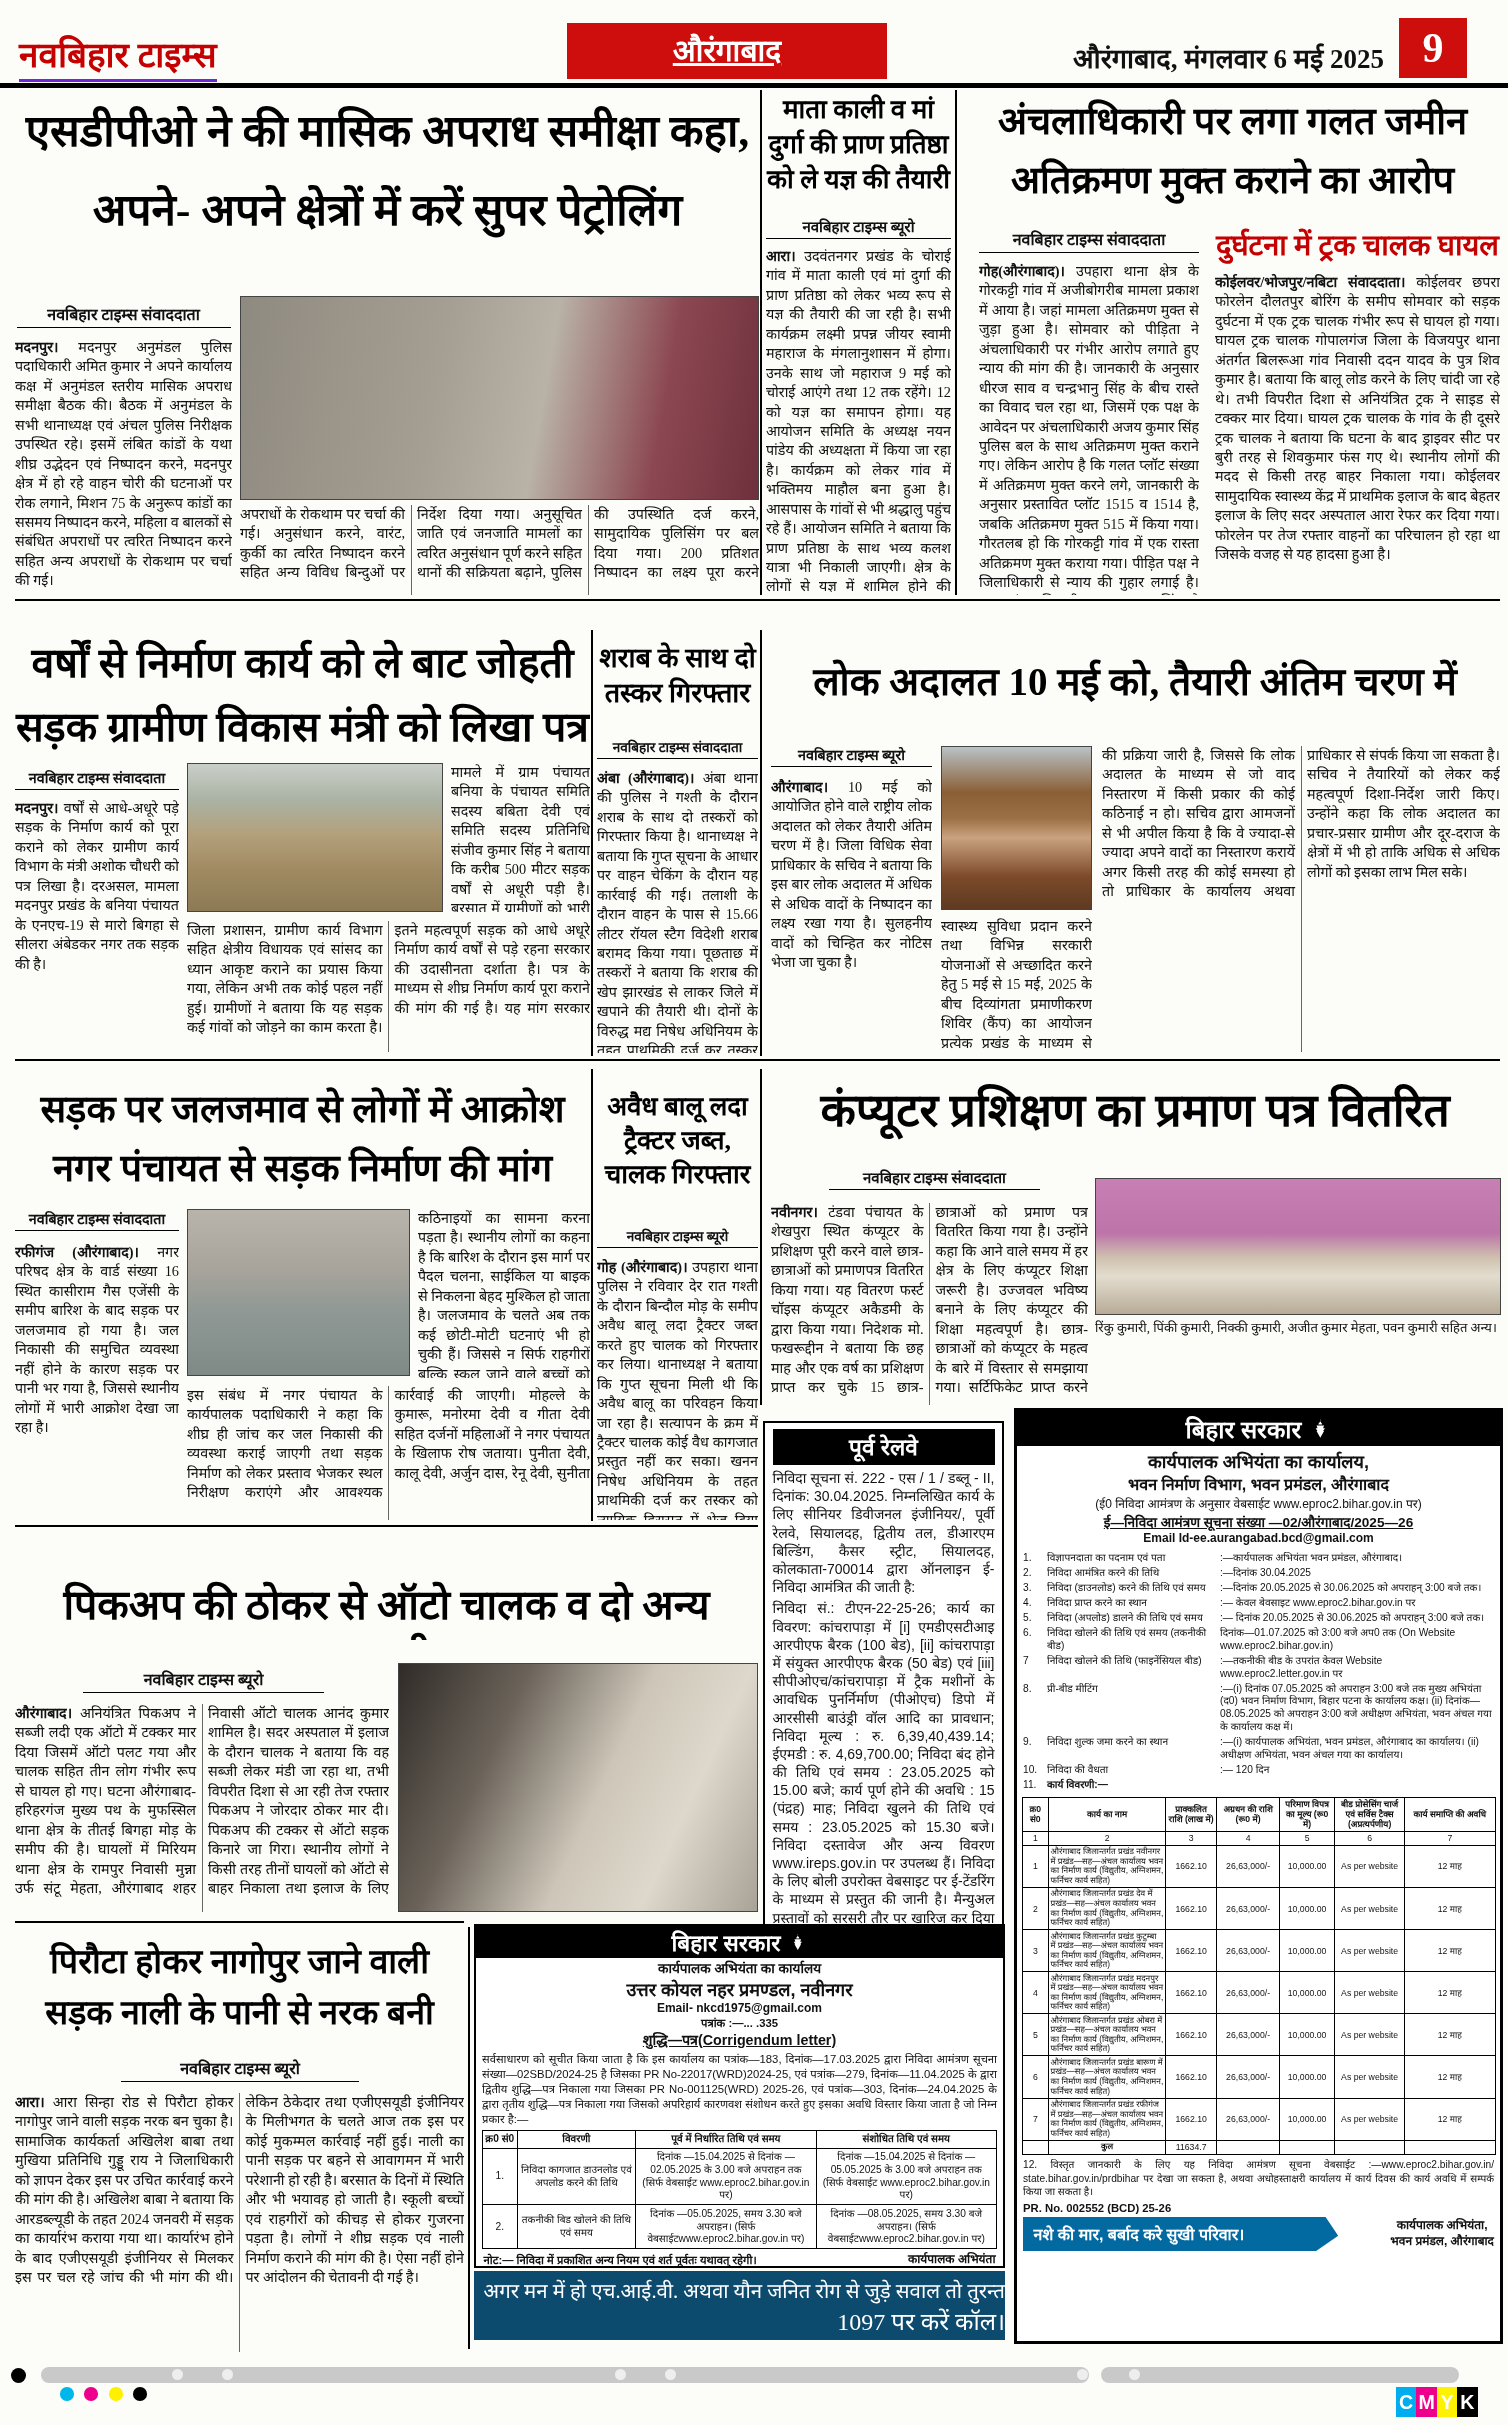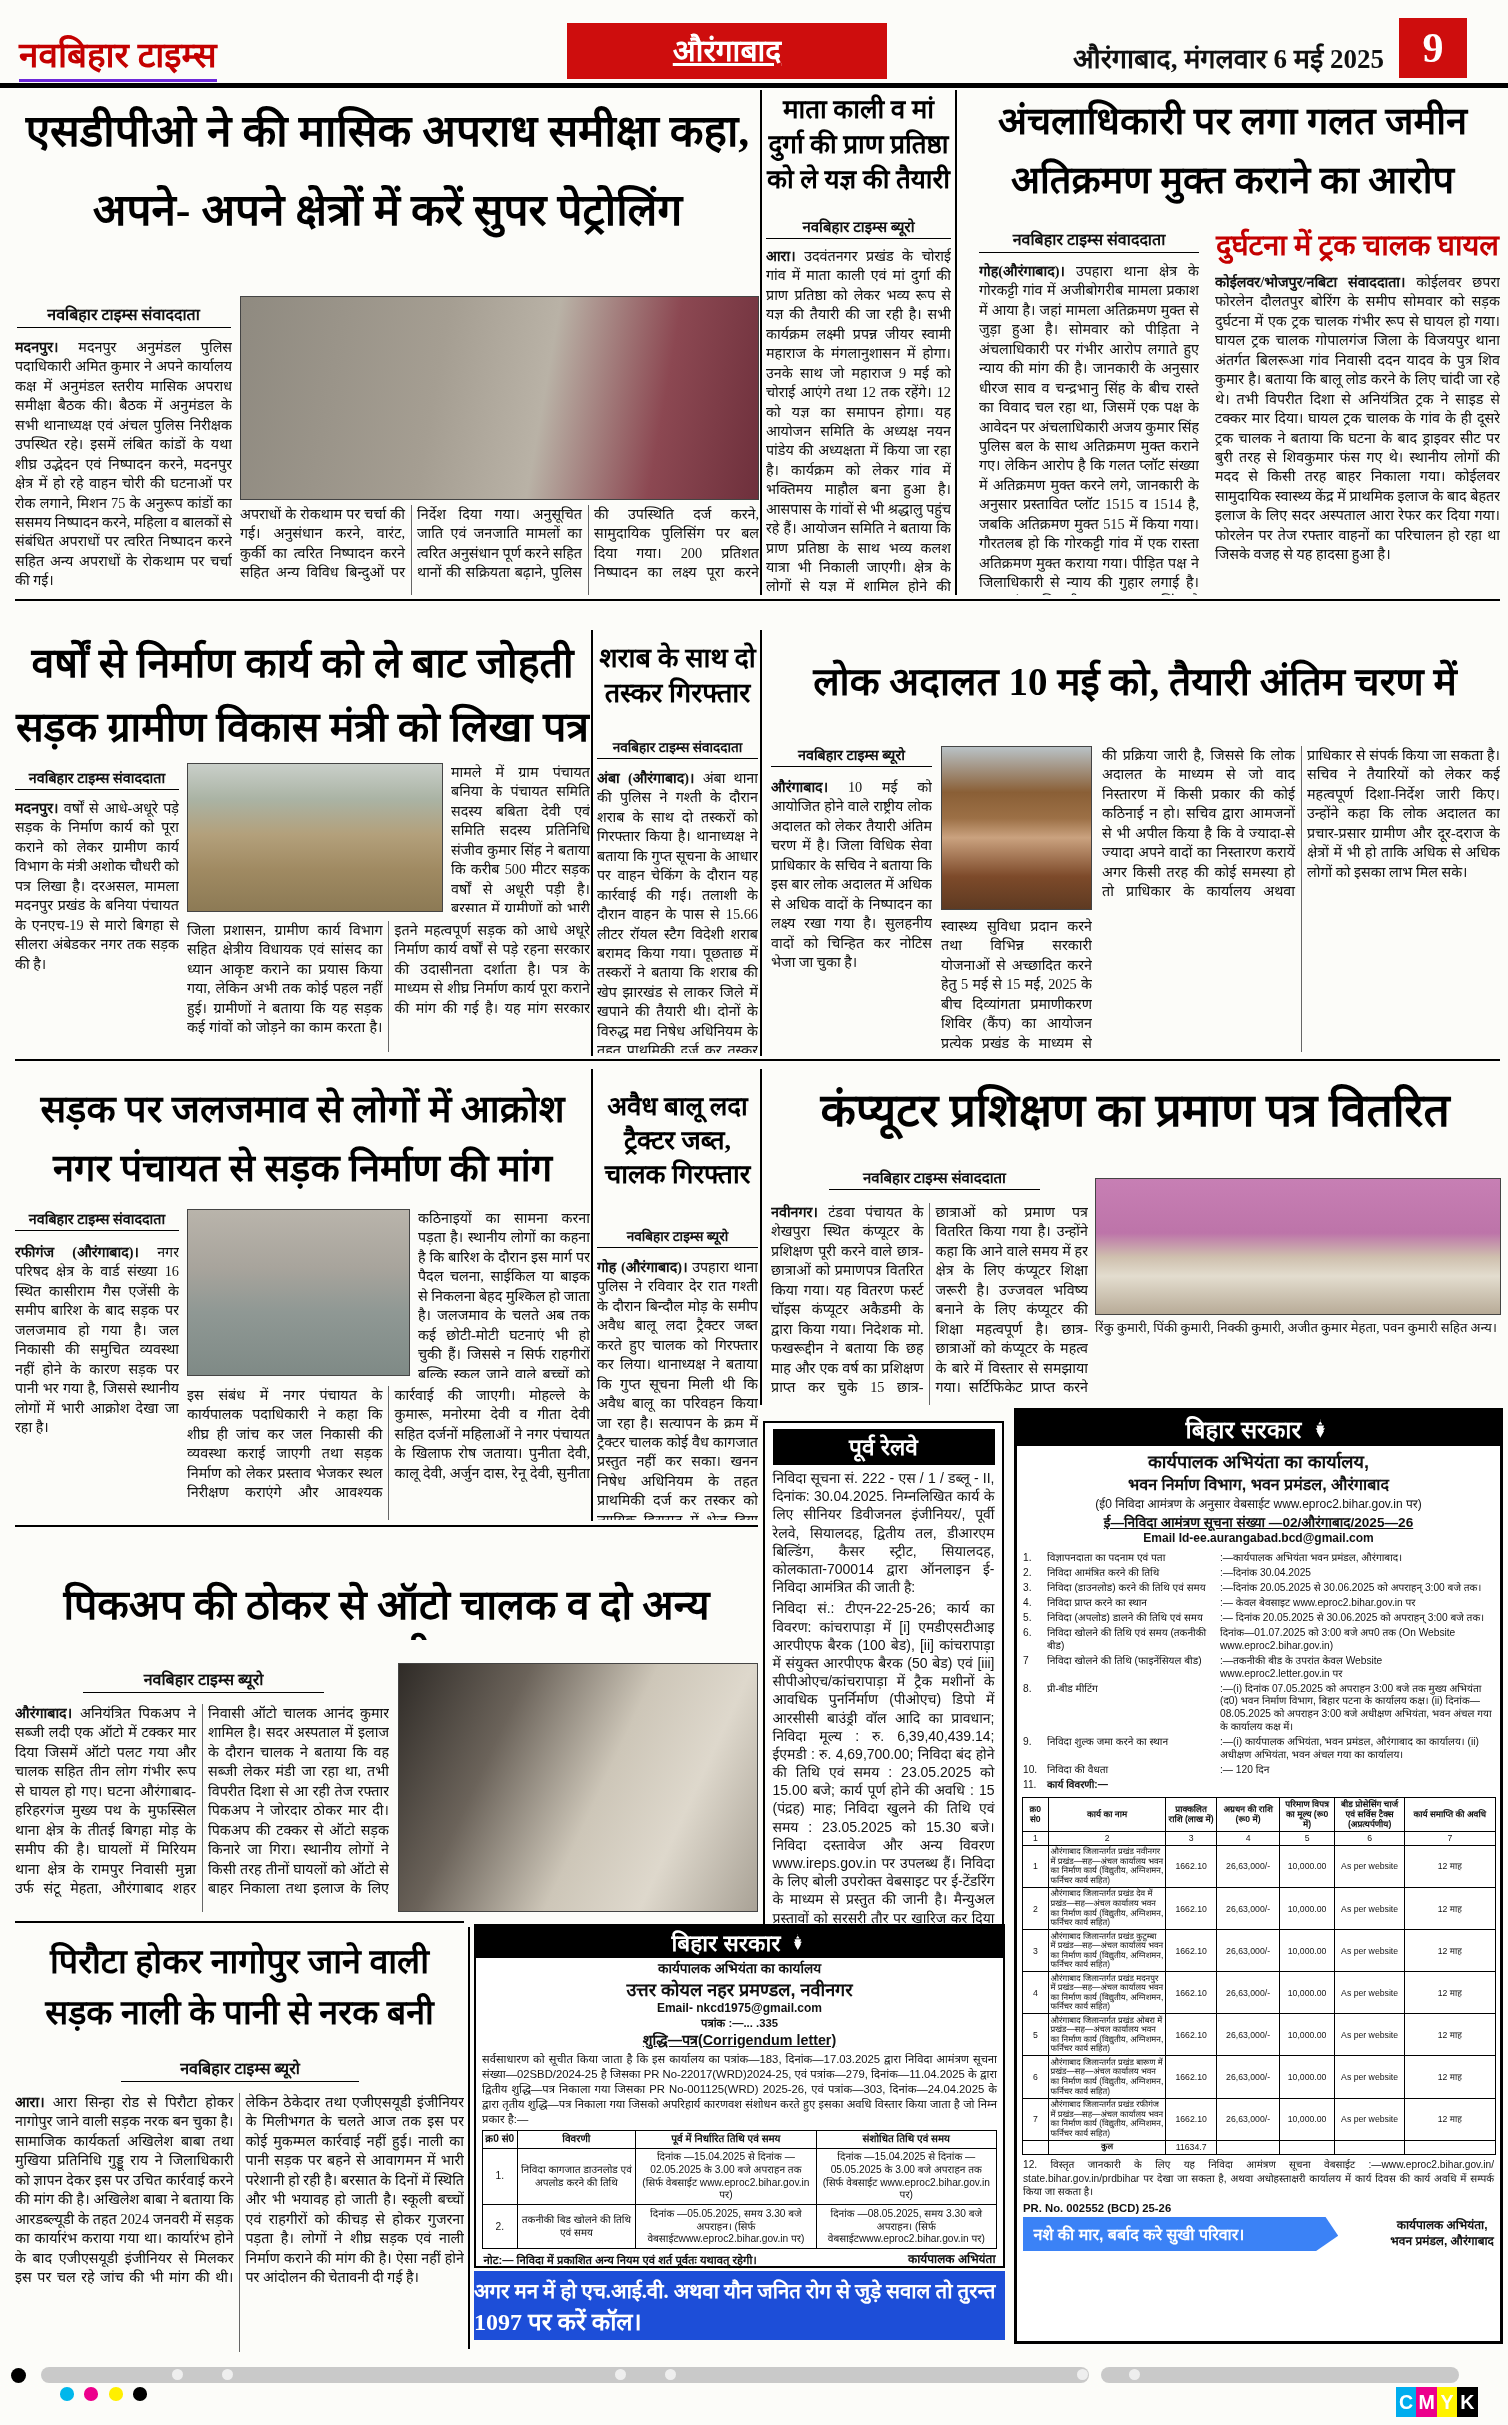--- a/index.html
+++ b/index.html
@@ -34,29 +34,29 @@
   .bcd .l3{font-size:12px;text-align:center;}
   .bcd .l4{font-weight:bold;font-size:13.6px;text-align:center;text-decoration:underline;}
   .bcd .l5{font-weight:bold;font-size:12px;text-align:center;margin-bottom:3px;}
   .items{padding:1.5px 6px;}
   .irow{display:grid;grid-template-columns:21px 170px 1fr;gap:3px;margin:2.3px 0;line-height:1.25;font-size:10.2px;}
   .btable{width:calc(100% - 9px);margin:1.5px 4.5px;border-collapse:collapse;font-size:8.7px;line-height:1.15;}
   .btable th,.btable td{border:0.8px solid #000;padding:1.5px;text-align:center;vertical-align:middle;}
   .btable td.nm{text-align:left;font-size:8.3px;}
   .bcd .i12{padding:2.3px 6px;font-size:10.2px;line-height:1.3;text-align:justify;}
   .bcd .pr{font-weight:bold;font-size:11.3px;padding:1.5px 6px;}
-  .slogan{background:#3b82f6;color:#fff;font-weight:bold;font-size:16px;padding:6px 10.6px;clip-path:polygon(0 0,96% 0,100% 55%,93% 100%,0 100%);}
+  .slogan{background:#0369a1;color:#fff;font-weight:bold;font-size:16px;padding:6px 10.6px;clip-path:polygon(0 0,96% 0,100% 55%,93% 100%,0 100%);}
   .signoff{font-weight:bold;font-size:12px;text-align:center;line-height:1.3;}
   .nk{border:2.3px solid #000;font-size:11.7px;}
   .nk .hd{height:32px;font-size:22.6px;}
   .nk .c{text-align:center;font-weight:bold;}
   .nk p.par{margin:3px 6px;font-size:11.3px;line-height:1.32;text-align:justify;}
   .ntable{width:calc(100% - 12px);margin:1.5px 6px;border-collapse:collapse;font-size:10.2px;line-height:1.25;}
   .ntable th,.ntable td{border:1.5px solid #000;padding:2.3px;text-align:center;vertical-align:middle;}
-  .hiv{background:#1d4ed8;color:#fff;font-weight:bold;text-align:left;}
+  .hiv{background:#0c4a6e;color:#fff;font-weight:normal;text-align:right;}
   .capt{font-size:13px;line-height:1.25;overflow:hidden;}
   .graybar{background:#c9c9c9;border-radius:9px;}
   .dot{border-radius:50%;}
   .cmyk{display:flex;}
   .cmyk span{display:block;width:20.4px;height:30px;text-align:center;line-height:30px;font-family:"Liberation Sans",sans-serif;font-size:19.6px;font-weight:bold;color:#fff;}
 </style>
 </head>
 <body>
 
 <div class="page">

